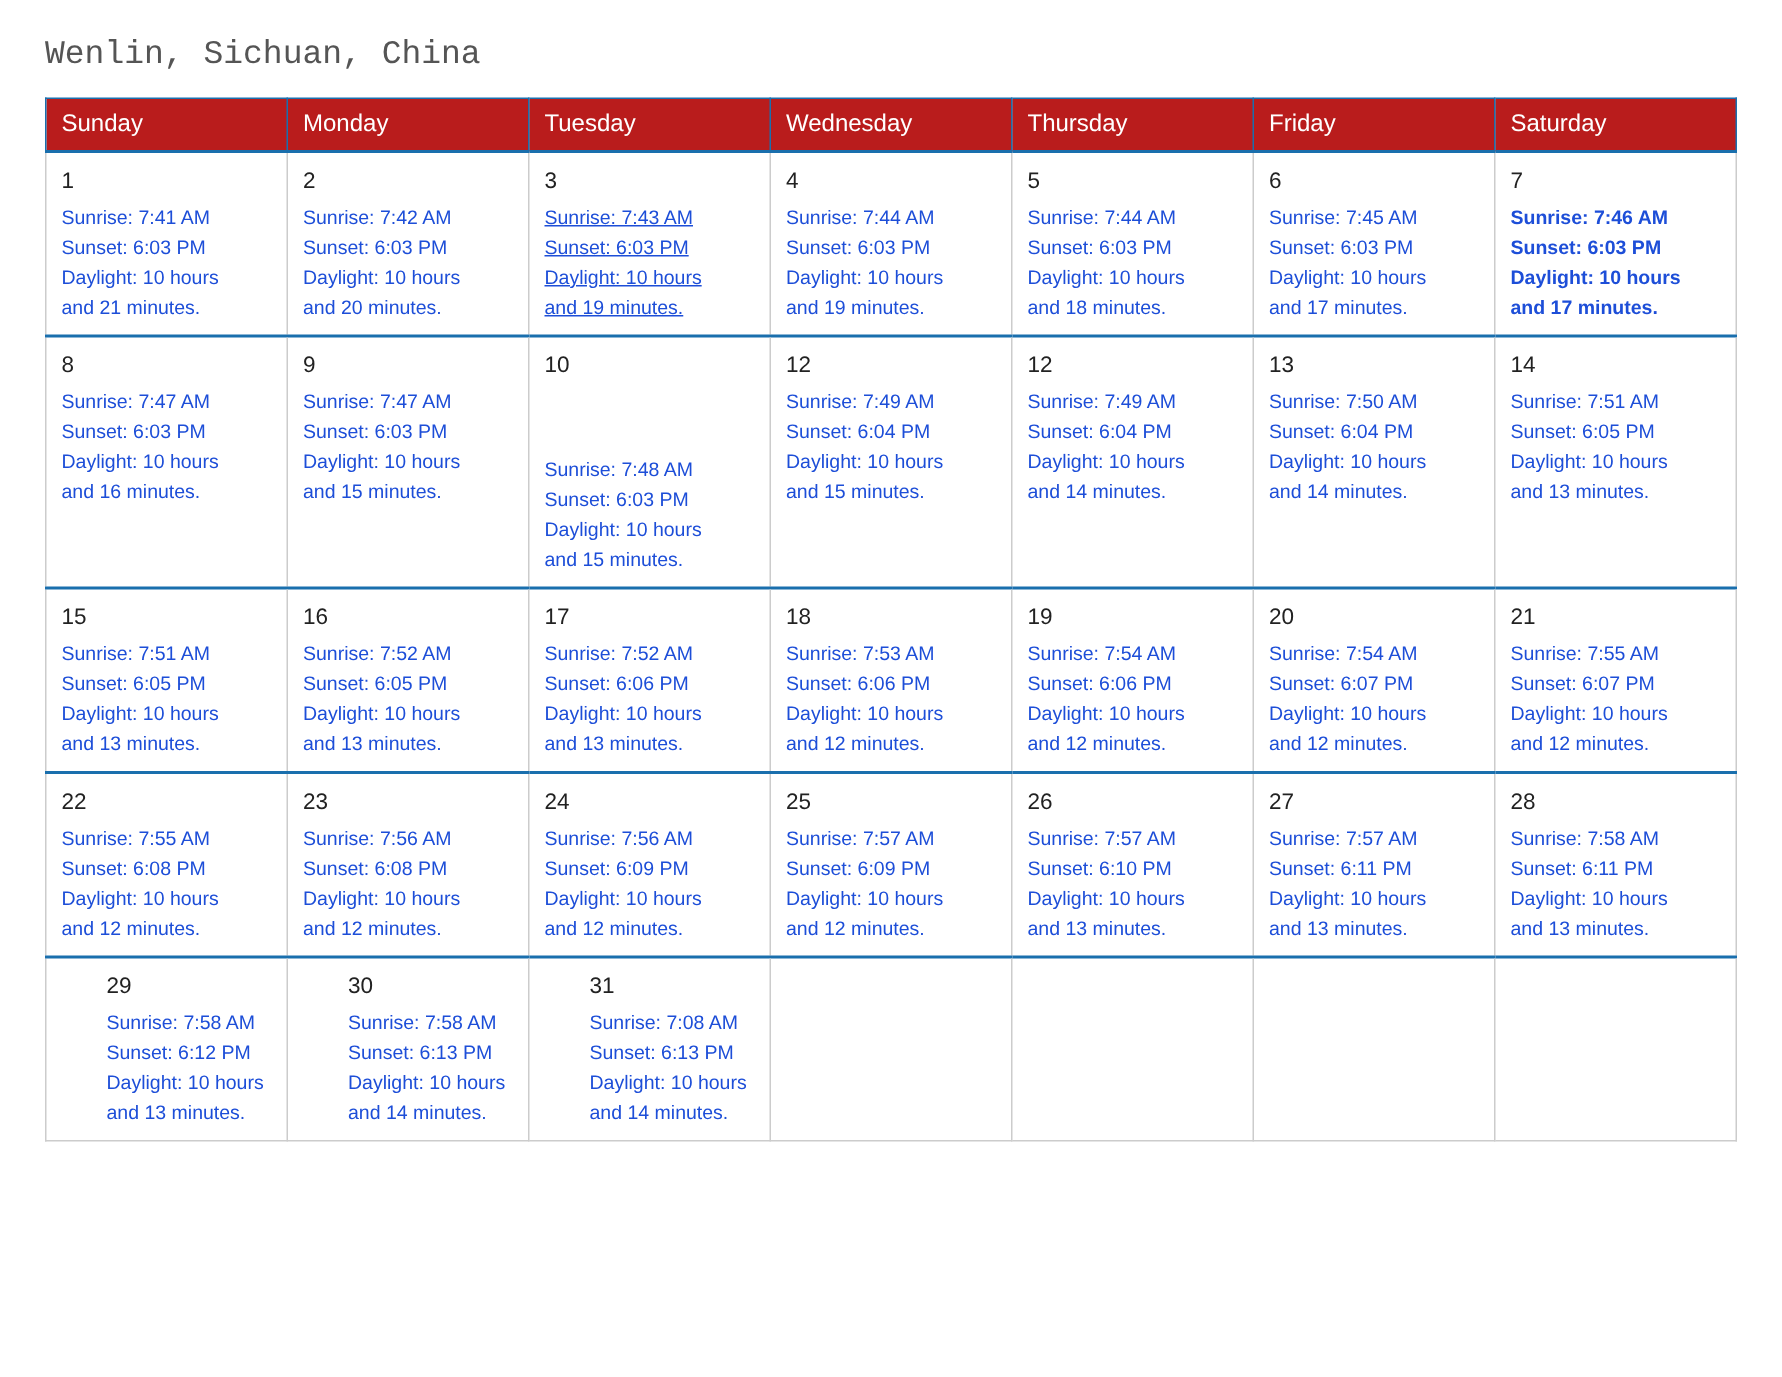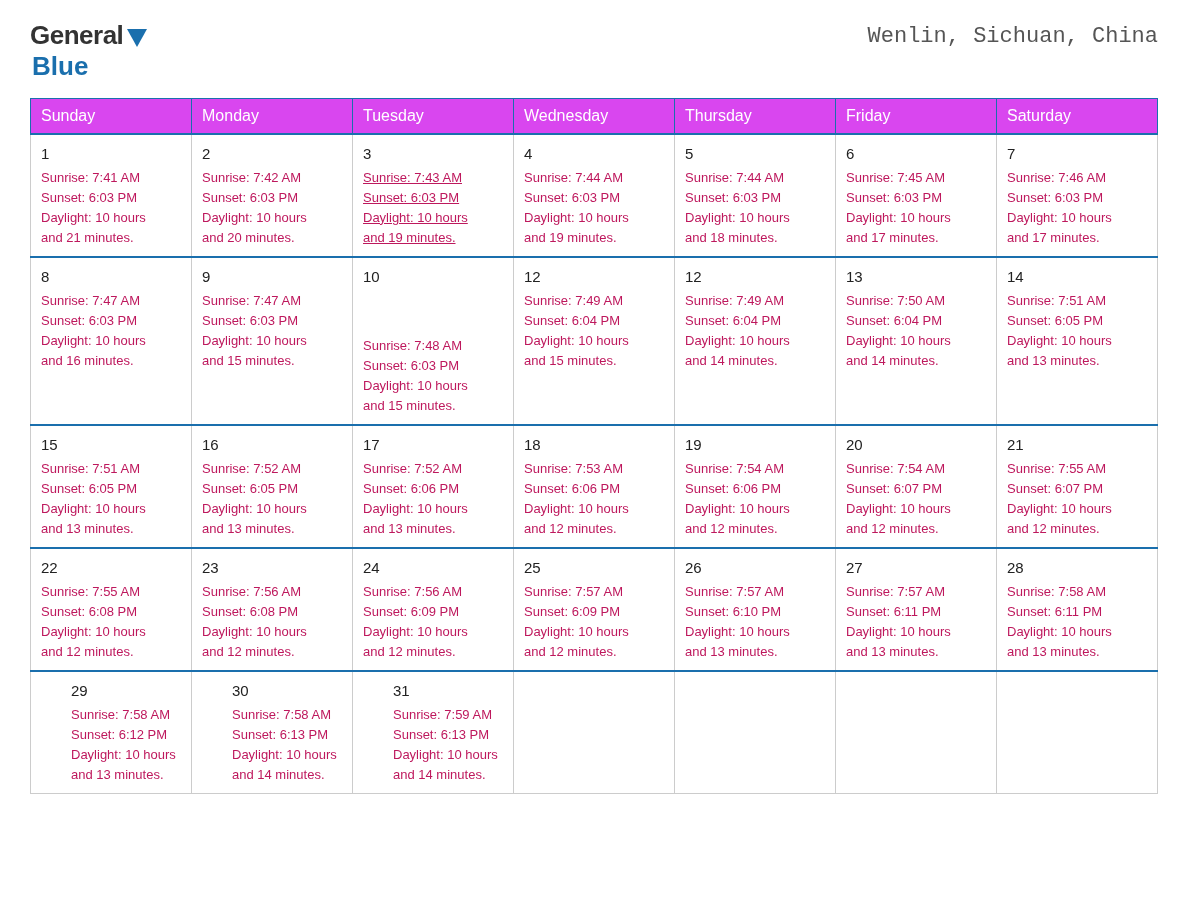--- a/index.html
+++ b/index.html
@@ -61,21 +61,21 @@
       color: #555;
       margin-top: 4px;
       font-family: Liberation Mono, monospace;
     }
     .calendar-table {
       width: 100%;
       border-collapse: collapse;
       table-layout: fixed;
     }
     .calendar-table th {
-      background: #d946ef;
+      background: #b91c1c;
       color: #fff;
       padding: 8px 10px;
       font-size: 16px;
       font-weight: normal;
       text-align: left;
       border: 1px solid #1a6fad;
     }
     .calendar-table td {
       vertical-align: top;
       padding: 8px 10px;
@@ -89,40 +89,33 @@
       border-top: 2px solid #1a6fad;
     }
     .day-num {
       font-size: 15px;
       font-weight: normal;
       display: block;
       margin-bottom: 2px;
       color: #222;
     }
     .day-info {
-      color: #be185d;
+      color: #1d4ed8;
       font-size: 13px;
       line-height: 1.55;
     }
     .last-row td {
       height: 120px;
       padding-left: 40px;
     }
   </style>
 </head>
 <body>
 
 <div class="header">
-  <div class="logo">
-    <div class="logo-top">
-      <span class="logo-general">General</span>
-      <div class="logo-triangle"></div>
-    </div>
-    <span class="logo-blue">Blue</span>
-  </div>
   <div class="title-section">
     <div class="location">Wenlin, Sichuan, China</div>
   </div>
 </div>
 
 <table class="calendar-table">
   <thead>
     <tr>
     <th>Sunday</th>
         <th>Monday</th>
@@ -172,21 +165,21 @@
         </td>
         <td>
           <span class="day-num">6</span>
           <div class="day-info" style="white-space: pre-line;">Sunrise: 7:45 AM
 Sunset: 6:03 PM
 Daylight: 10 hours
 and 17 minutes.</div>
         </td>
         <td>
           <span class="day-num">7</span>
-          <div class="day-info" style="white-space: pre-line;">Sunrise: 7:46 AM
+          <div class="day-info" style="white-space: pre-line; font-weight: bold;">Sunrise: 7:46 AM
 Sunset: 6:03 PM
 Daylight: 10 hours
 and 17 minutes.</div>
         </td>
       </tr>
       <tr>
         <td>
           <span class="day-num">8</span>
           <div class="day-info" style="white-space: pre-line;">Sunrise: 7:47 AM
 Sunset: 6:03 PM
@@ -348,21 +341,21 @@
         </td>
         <td>
           <span class="day-num">30</span>
           <div class="day-info" style="white-space: pre-line;">Sunrise: 7:58 AM
 Sunset: 6:13 PM
 Daylight: 10 hours
 and 14 minutes.</div>
         </td>
         <td>
           <span class="day-num">31</span>
-          <div class="day-info" style="white-space: pre-line;">Sunrise: 7:59 AM
+          <div class="day-info" style="white-space: pre-line;">Sunrise: 7:08 AM
 Sunset: 6:13 PM
 Daylight: 10 hours
 and 14 minutes.</div>
         </td>
         <td></td>
         <td></td>
         <td></td>
         <td></td>
       </tr>
     </tbody>

